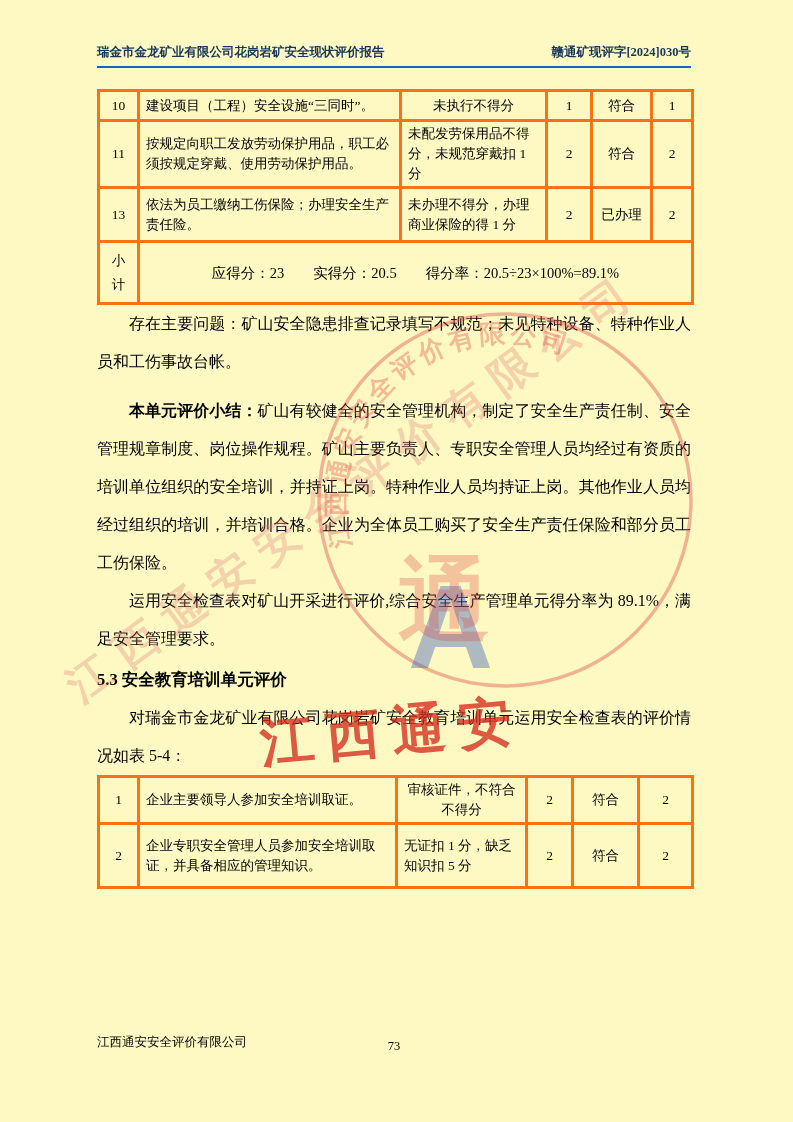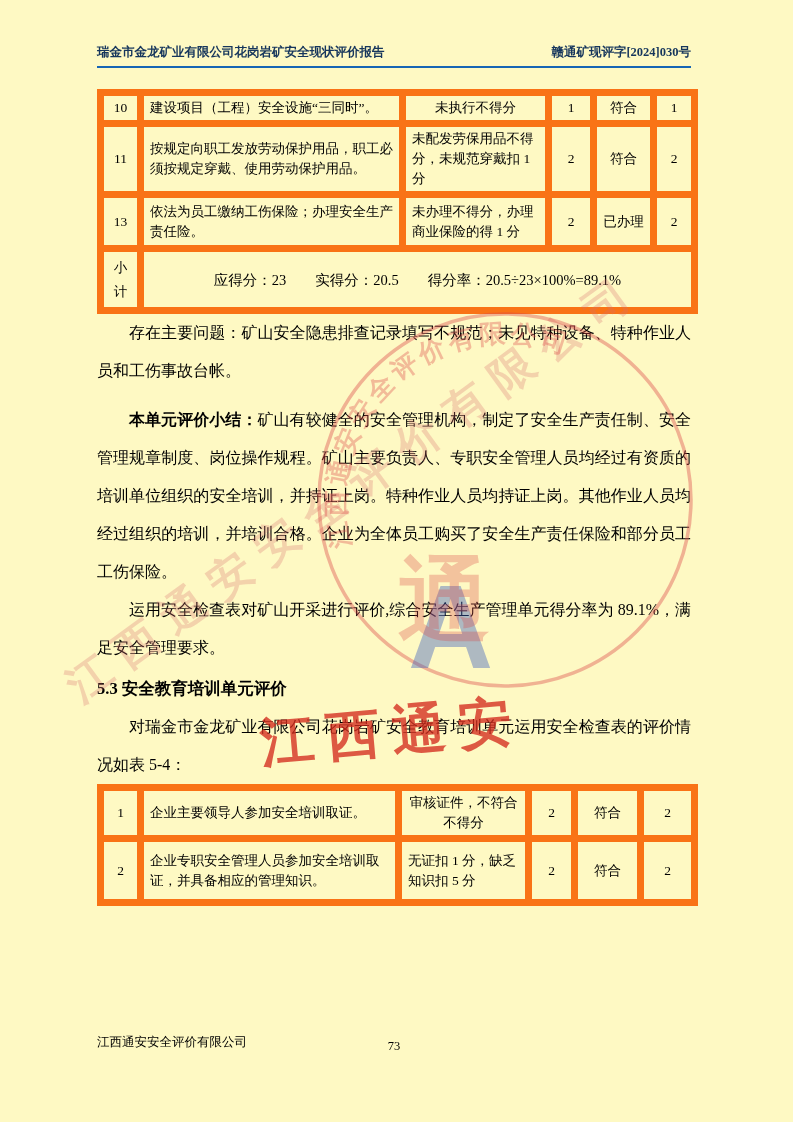--- a/index.html
+++ b/index.html
@@ -13,21 +13,21 @@
   .header {
     position: absolute; top: 44px; left: 97px; width: 594px;
     display: flex; justify-content: space-between; align-items: flex-end;
     padding-bottom: 5px; border-bottom: 2px solid #1766b5;
     font-size: 12.5px; font-weight: bold; color: #16365c;
   }
   
   .content { position: absolute; top: 89px; left: 97px; width: 594px; }
   table { border-collapse: collapse; table-layout: fixed; width: 594px; }
   td, th {
-    border: 7px solid #f97316; font-size: 13.5px; line-height: 20px;
+    border: 3px solid #f97316; font-size: 13.5px; line-height: 20px;
     padding: 2px 6px; vertical-align: middle; word-break: break-all;
   }
   .c { text-align: center; }
   .l { text-align: left; }
   th { font-weight: bold; text-align: center; }
   .t1 .r10 { height: 30px; } .t1 .r11 { height: 62px; } .t1 .r12 { height: 56px; }
   .t1 .r13 { height: 54px; } .t1 .rsub { height: 62px; }
   .vert span { display: inline-block; width: 1em; word-break: break-all; line-height: 24px; }
   .subtotal-text { font-size: 14.5px; }
   .t2 .rh { height: 38px; } .t2 .r1 { height: 46px; } .t2 .r2 { height: 64px; }

